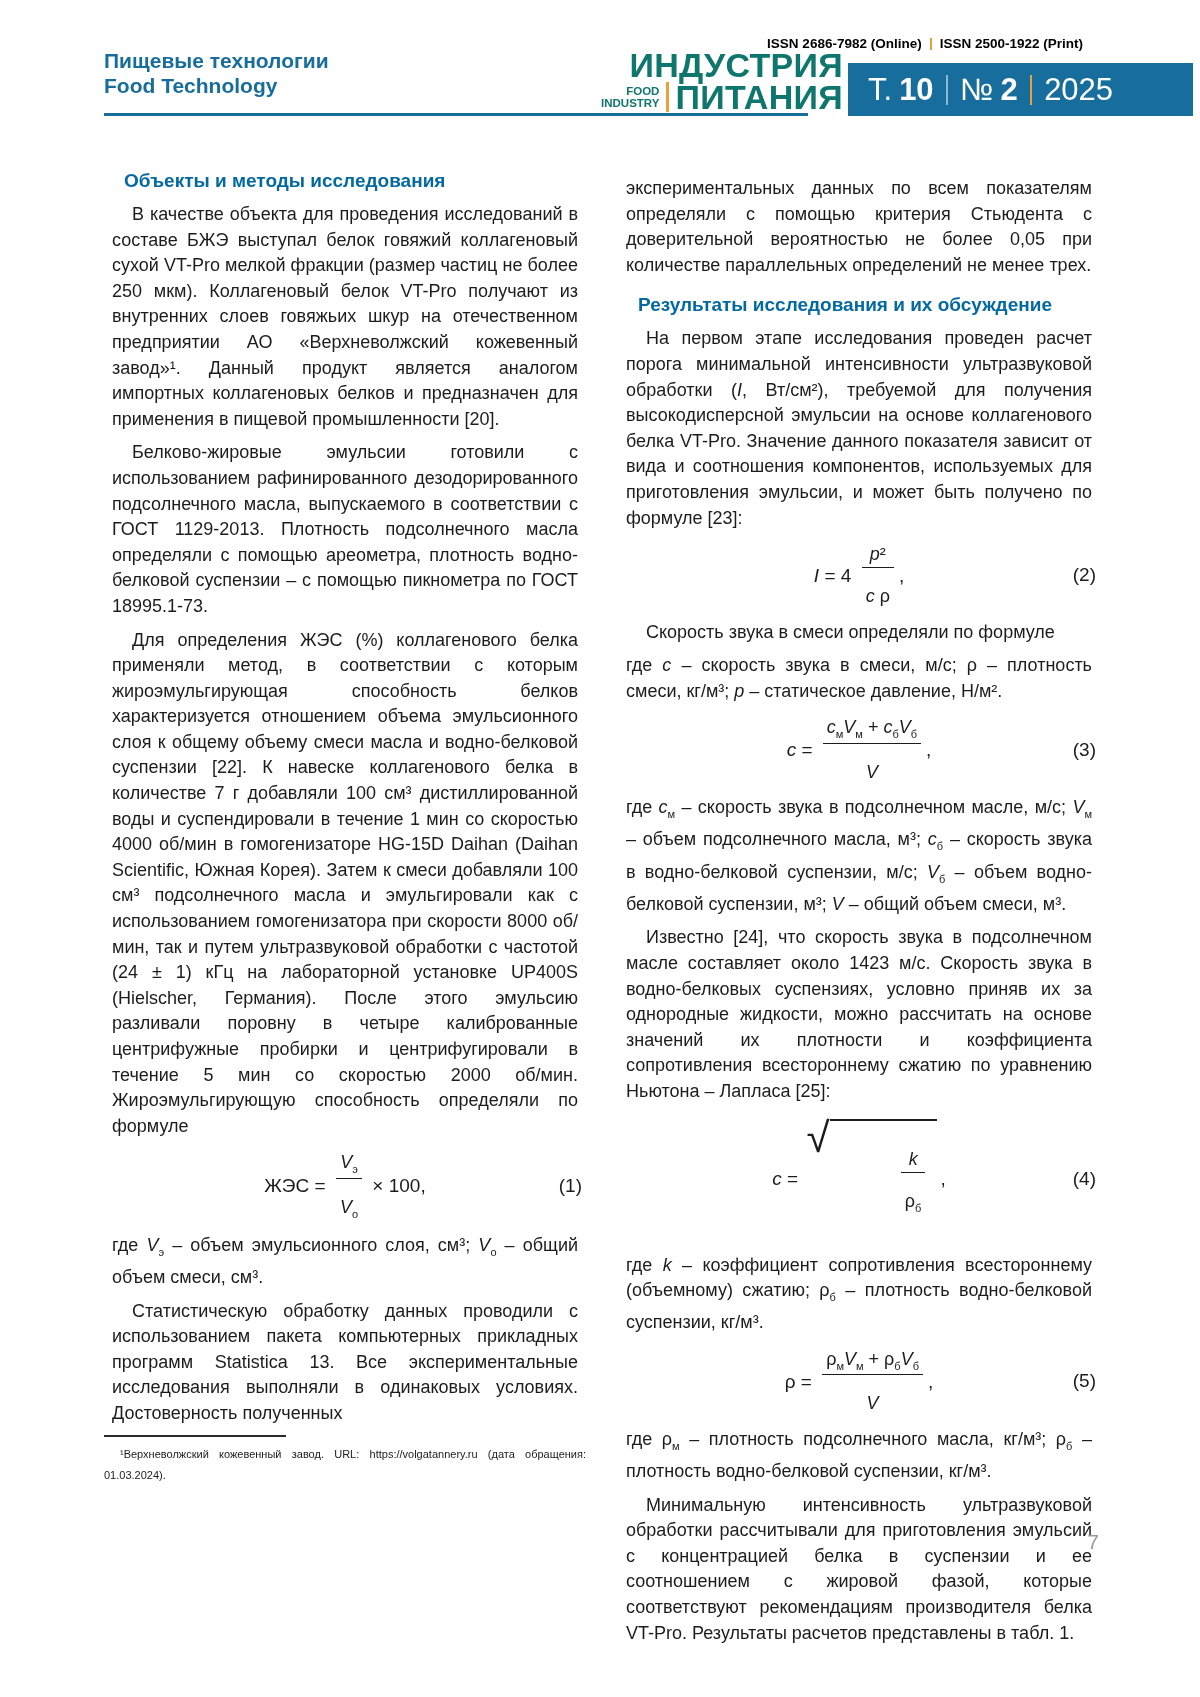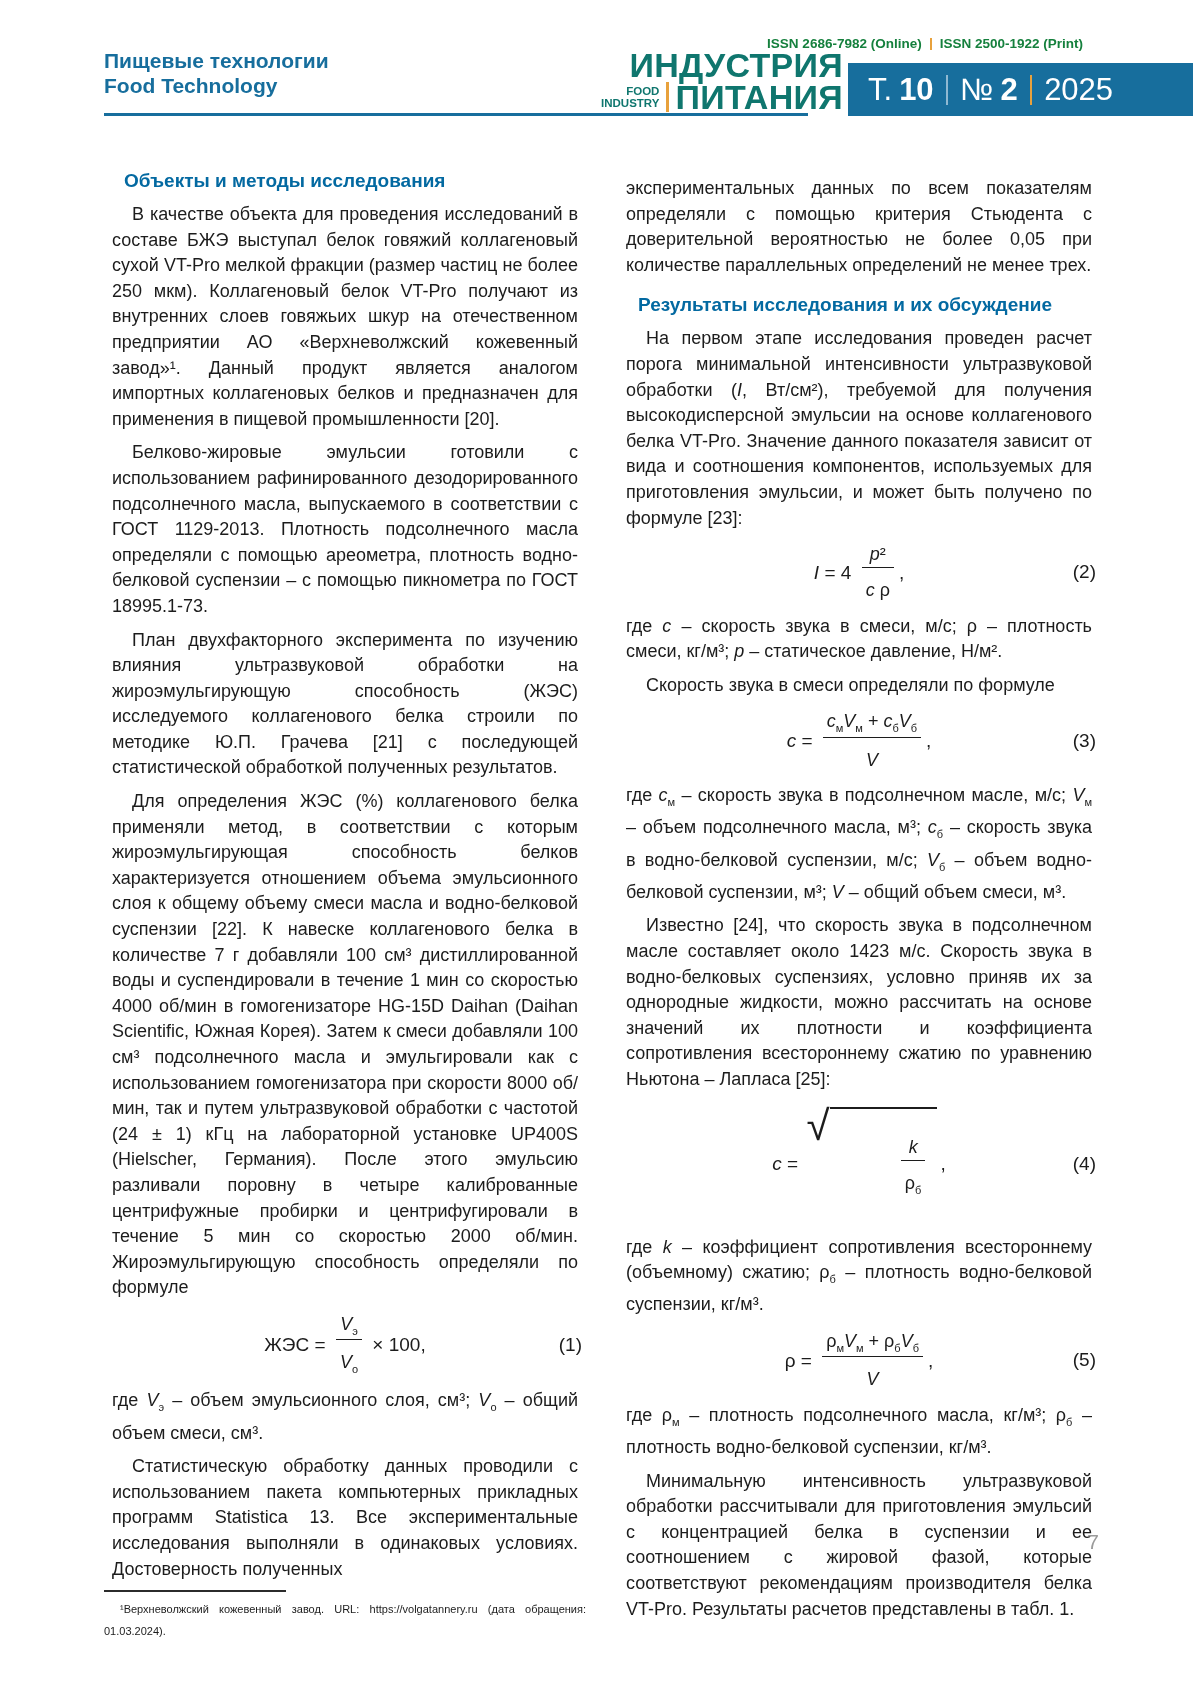--- a/index.html
+++ b/index.html
@@ -3,21 +3,21 @@
 <meta charset="utf-8">
 <style>
   html,body{margin:0;padding:0;background:#fff;}
   .page{position:relative;width:1200px;height:1697px;background:#ffffff;overflow:hidden;
         font-family:"Liberation Sans","DejaVu Sans",sans-serif;color:#1c1c1c;}
 
   
   .hdr-left{position:absolute;left:104px;top:48px;font-size:21px;font-weight:700;
             line-height:25px;color:#176e9d;}
   .hdr-rule{position:absolute;left:104px;top:113px;width:704px;height:2.5px;background:#176e9d;}
-  .issn{position:absolute;top:36px;right:117px;font-size:13.5px;font-weight:700;color:#15803d;
+  .issn{position:absolute;top:36px;right:117px;font-size:13.5px;font-weight:700;color:#000000;
         display:flex;align-items:center;white-space:nowrap;}
   .issn-sep{display:inline-block;width:2px;height:12px;background:#e8a13c;margin:0 8px;}
   .logo{position:absolute;top:49px;right:357px;display:flex;flex-direction:column;
         align-items:flex-end;color:#0f766e;}
   .logo-top,.logo-main2{font-size:34px;font-weight:800;line-height:32px;letter-spacing:0.3px;}
   .logo-bottom{display:flex;align-items:center;}
   .logo-sub{display:flex;flex-direction:column;align-items:flex-end;
             font-size:11.5px;font-weight:800;line-height:12px;}
   .logo-bar{width:3px;height:30px;background:#e8a13c;margin:0 6px 0 7px;}
   .vol-box{position:absolute;left:848px;top:63px;width:345px;height:53px;background:#176e9d;
@@ -42,21 +42,21 @@
   .no-indent{text-indent:0;}
   sub{font-size:11px;}
 
   
   .formula-row{position:relative;display:flex;justify-content:center;align-items:center;
                margin:13px 0;min-height:54px;text-align:left;text-indent:0;}
   .eq-body{display:inline-flex;align-items:center;font-size:19px;white-space:pre;}
   .frac{display:inline-block;text-align:center;margin:0 5px;font-size:18px;line-height:1.15;
         vertical-align:middle;white-space:nowrap;}
   .frac .num{display:block;padding:0 4px 2px;}
-  .frac .den{display:block;border-top:1.7px solid #1c1c1c;padding:12px 4px 0;}
+  .frac .den{display:block;border-top:1.7px solid #1c1c1c;padding:18px 4px 0;}
   .sqrt{display:inline-flex;align-items:flex-start;margin:0 3px;}
   .sqrt-sym{font-size:42px;line-height:1;font-weight:300;transform:translateY(-1px);}
   .sqrt-body{border-top:2.2px solid #1c1c1c;padding:3px 7px 0 3px;margin-top:1px;}
   .eq-tag{position:absolute;right:4px;top:50%;transform:translateY(-50%);font-size:19px;}
 
   
   .footnote{margin-top:2px;}
   .footnote-rule{width:182px;border-top:2px solid #2b2b2b;margin:4px 0 7px;}
   .footnote-text{margin:0;font-size:11px;line-height:21.5px;text-indent:16px;text-align:justify;}
   .page-number{position:absolute;top:1530px;right:101px;font-size:21px;color:#9b9b9b;}
@@ -97,21 +97,20 @@
     <span class="vol-label">№</span>
     <span class="vol-num">2</span>
     <span class="vbar vbar-orange"></span>
     <span class="vol-year">2025</span>
   </div>
 
   <section class="col col-left">
     <h2 class="sec-heading">Объекты и методы исследования</h2>
     <p class="para">В качестве объекта для проведения исследований в составе БЖЭ выступал белок говяжий коллагеновый сухой VT-Pro мелкой фракции (размер частиц не более 250 мкм). Коллагеновый белок VT-Pro получают из внутренних слоев говяжьих шкур на отечественном предприятии АО «Верхневолжский кожевенный завод»¹. Данный продукт является аналогом импортных коллагеновых белков и предназначен для применения в пищевой промышленности [20].</p>
     <p class="para">Белково-жировые эмульсии готовили с использованием рафинированного дезодорированного подсолнечного масла, выпускаемого в соответствии с ГОСТ 1129-2013. Плотность подсолнечного масла определяли с помощью ареометра, плотность водно-белковой суспензии – с помощью пикнометра по ГОСТ 18995.1-73.</p>
-    <p class="para">План двухфакторного эксперимента по изучению влияния ультразвуковой обработки на жироэмульгирующую способность (ЖЭС) исследуемого коллагенового белка строили по методике Ю.П. Грачева [21] с последующей статистической обработкой полученных результатов.</p>
     <p class="para">Для определения ЖЭС (%) коллагенового белка применяли метод, в соответствии с которым жироэмульгирующая способность белков характеризуется отношением объема эмульсионного слоя к общему объему смеси масла и водно-белковой суспензии [22]. К навеске коллагенового белка в количестве 7 г добавляли 100 см³ дистиллированной воды и суспендировали в течение 1 мин со скоростью 4000 об/мин в гомогенизаторе HG-15D Daihan (Daihan Scientific, Южная Корея). Затем к смеси добавляли 100 см³ подсолнечного масла и эмульгировали как с использованием гомогенизатора при скорости 8000 об/мин, так и путем ультразвуковой обработки с частотой (24 ± 1) кГц на лабораторной установке UP400S (Hielscher, Германия). После этого эмульсию разливали поровну в четыре калиброванные центрифужные пробирки и центрифугировали в течение 5 мин со скоростью 2000 об/мин. Жироэмульгирующую способность определяли по формуле</p>
 
     <div class="formula-row">
       <span class="eq-body">
         <span>ЖЭС = </span>
         <span class="frac">
           <span class="num"><i>V</i><sub>э</sub></span>
           <span class="den"><i>V</i><sub>о</sub></span>
         </span>
         <span> × 100,</span>
@@ -138,22 +137,22 @@
         <span><i>I</i> = 4 </span>
         <span class="frac">
           <span class="num"><i>p</i>²</span>
           <span class="den"><i>c</i> ρ</span>
         </span>
         <span>,</span>
       </span>
       <span class="eq-tag">(2)</span>
     </div>
 
+    <p class="para">Скорость звука в смеси определяли по формуле</p>
     <p class="para no-indent">где <i>c</i> – скорость звука в смеси, м/с; ρ – плотность смеси, кг/м³; <i>p</i> – статическое давление, Н/м².</p>
-    <p class="para">Скорость звука в смеси определяли по формуле</p>
 
     <div class="formula-row">
       <span class="eq-body">
         <span><i>c</i> = </span>
         <span class="frac">
           <span class="num"><i>c</i><sub>м</sub><i>V</i><sub>м</sub> + <i>c</i><sub>б</sub><i>V</i><sub>б</sub></span>
           <span class="den"><i>V</i></span>
         </span>
         <span>,</span>
       </span>

